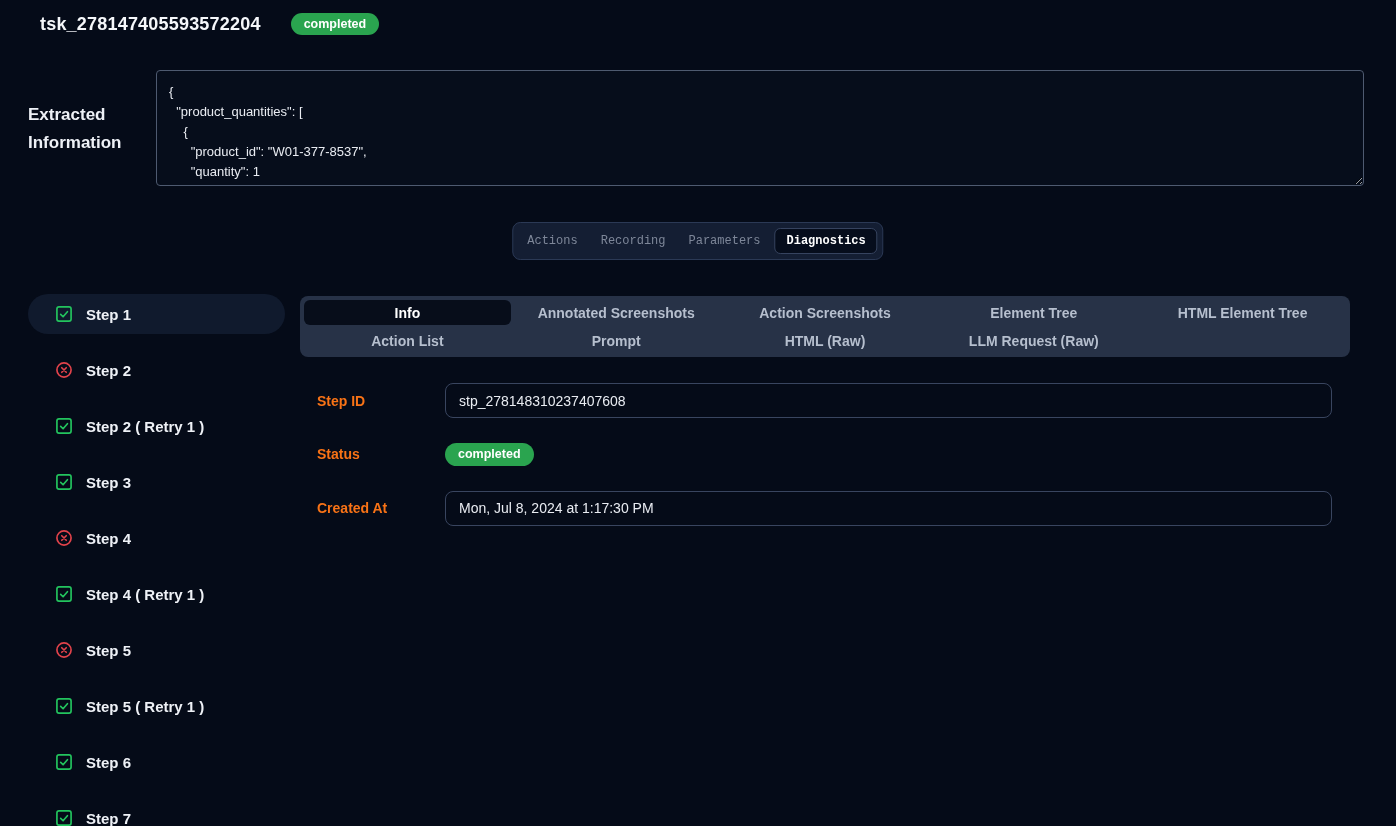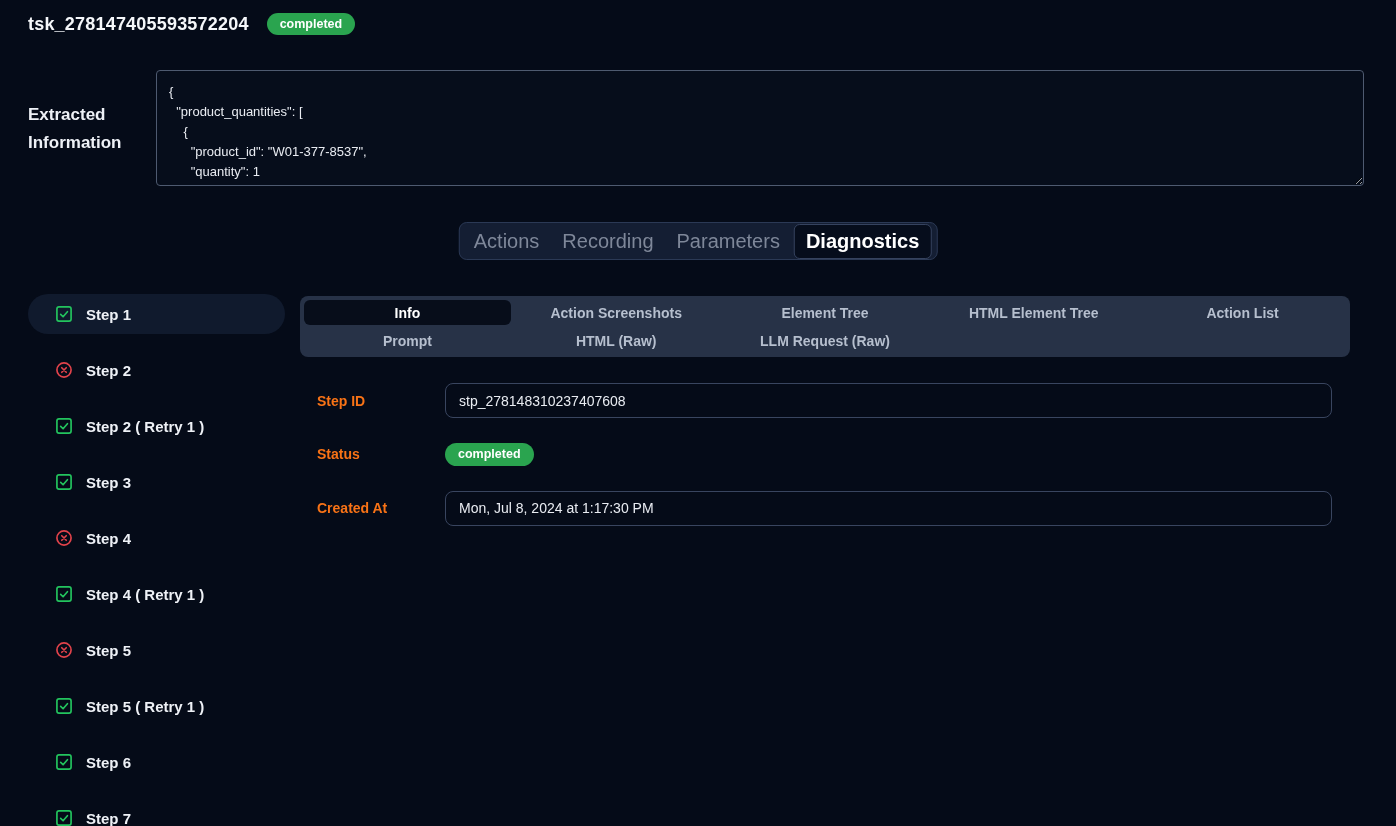--- a/index.html
+++ b/index.html
@@ -18,21 +18,21 @@
   .header {
     position: absolute;
     left: 28px;
     top: 10px;
     display: flex;
     align-items: center;
     gap: 18px;
     height: 28px;
   }
   .page-title {
-    margin: 0;
+    margin: 12px;
     font-size: 18px;
     font-weight: 700;
     color: #f5f7fa;
     letter-spacing: 0.2px;
   }
   .badge {
     display: inline-block;
     background: #2aa44f;
     color: #ffffff;
     font-size: 12.5px;
@@ -88,22 +88,22 @@
     background: #141e33;
     border: 1px solid #2b3955;
     border-radius: 8px;
     padding: 3px 5px;
   }
   .main-tab {
     appearance: none;
     background: transparent;
     border: 1px solid transparent;
     border-radius: 6px;
-    font-family: Liberation Sans, sans-serif;
-    font-size: 20px;
+    font-family: Liberation Mono, monospace;
+    font-size: 12px;
     color: #7e8799;
     padding: 5px 8px;
     cursor: pointer;
     white-space: nowrap;
   }
   .main-tab.active {
     background: #060d1c;
     border-color: #36435f;
     color: #ffffff;
     font-weight: 700;
@@ -324,20 +324,21 @@
             <rect x="3.5" y="3.5" width="17" height="17" rx="2.5"></rect>
             <path d="M8 12.4l2.9 2.9 5.2-6" stroke-linecap="round" stroke-linejoin="round"></path>
           </svg>
         </span>
         <span class="step-label">Step 7</span>
       </div>
     </aside>
 
   <nav class="sub-tabs">
       <button class="sub-tab active">Info</button>
+      <button class="sub-tab">Annotated Screenshots</button>
       <button class="sub-tab">Action Screenshots</button>
       <button class="sub-tab">Element Tree</button>
       <button class="sub-tab">HTML Element Tree</button>
       <button class="sub-tab">Action List</button>
       <button class="sub-tab">Prompt</button>
       <button class="sub-tab">HTML (Raw)</button>
       <button class="sub-tab">LLM Request (Raw)</button>
     </nav>
 
   <div class="info-panel">

